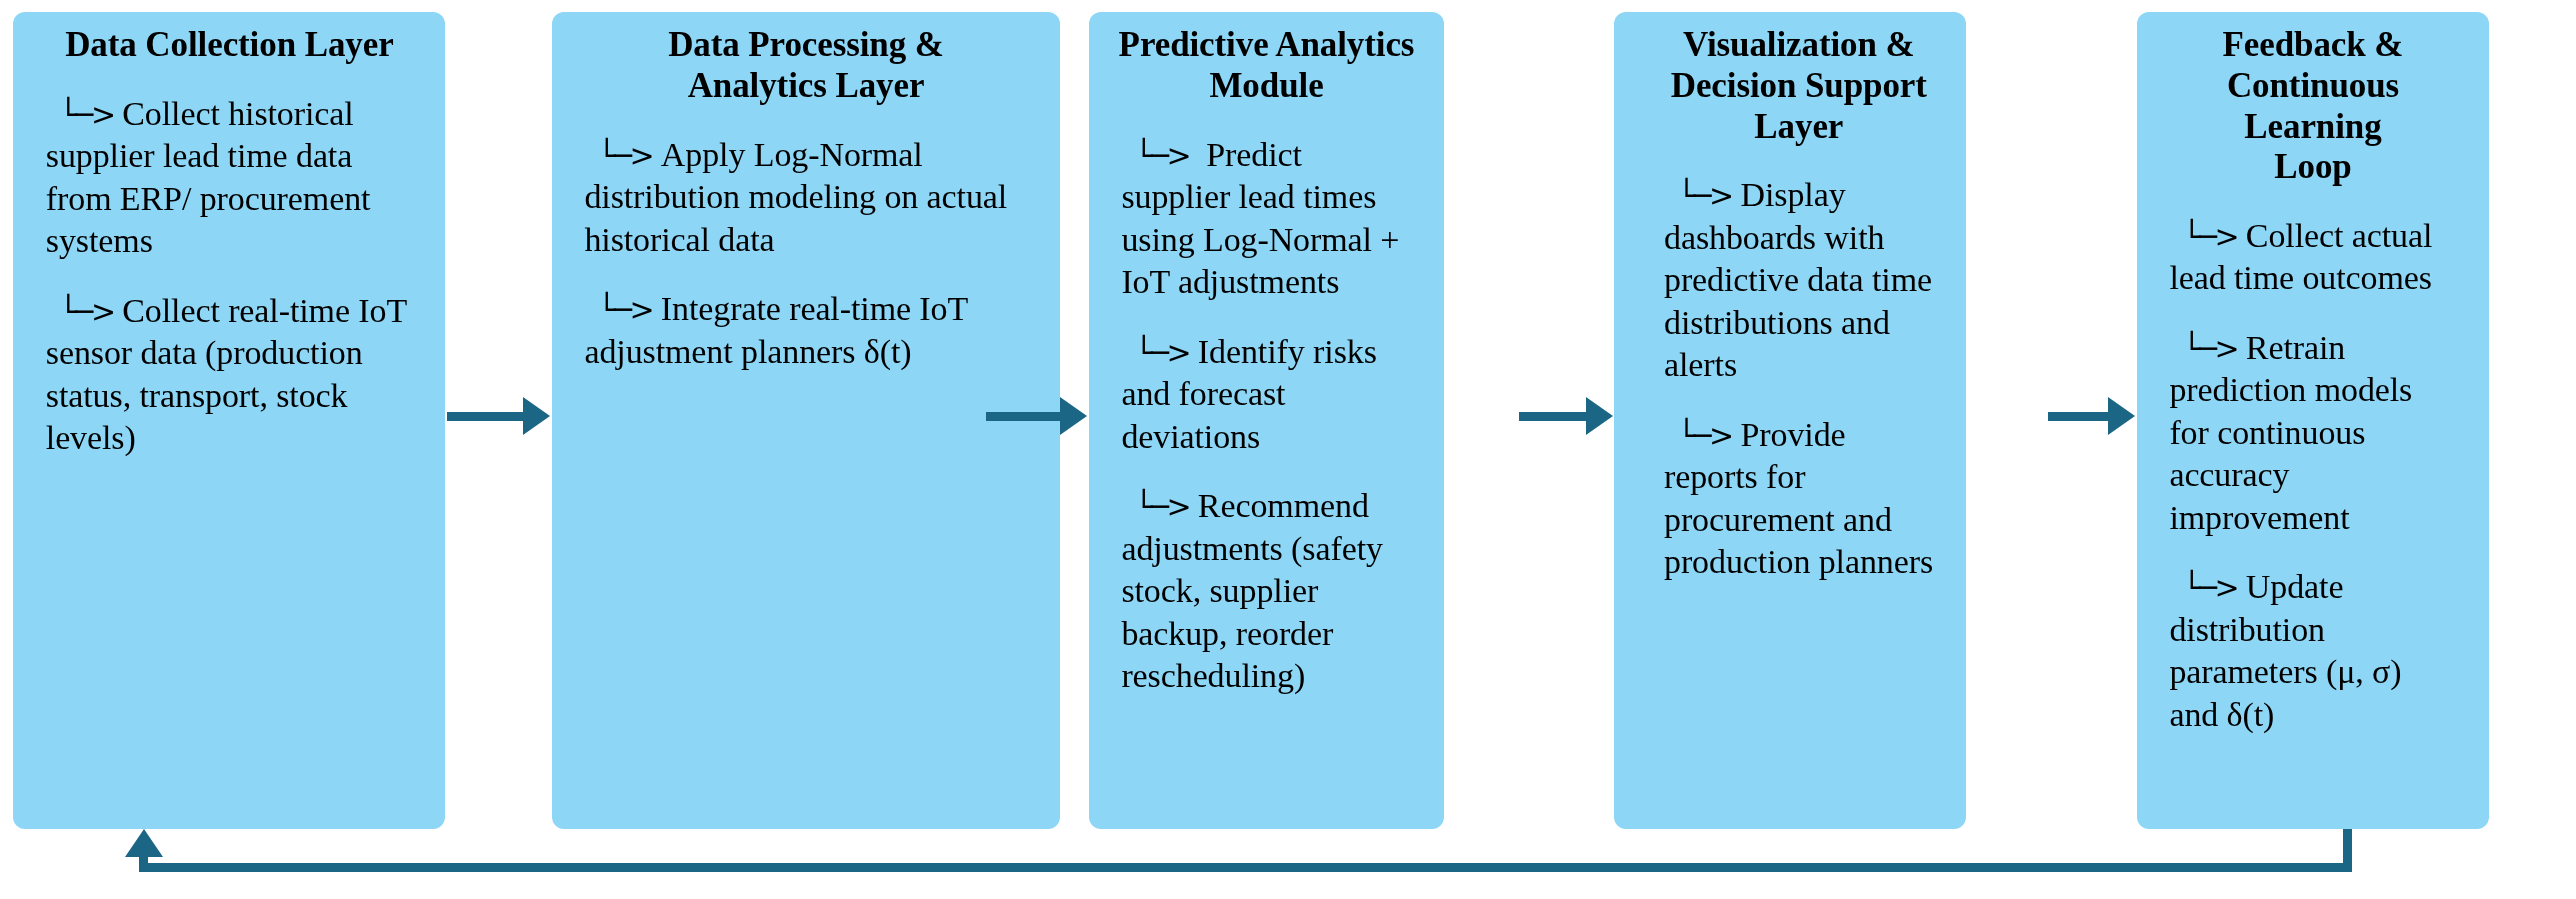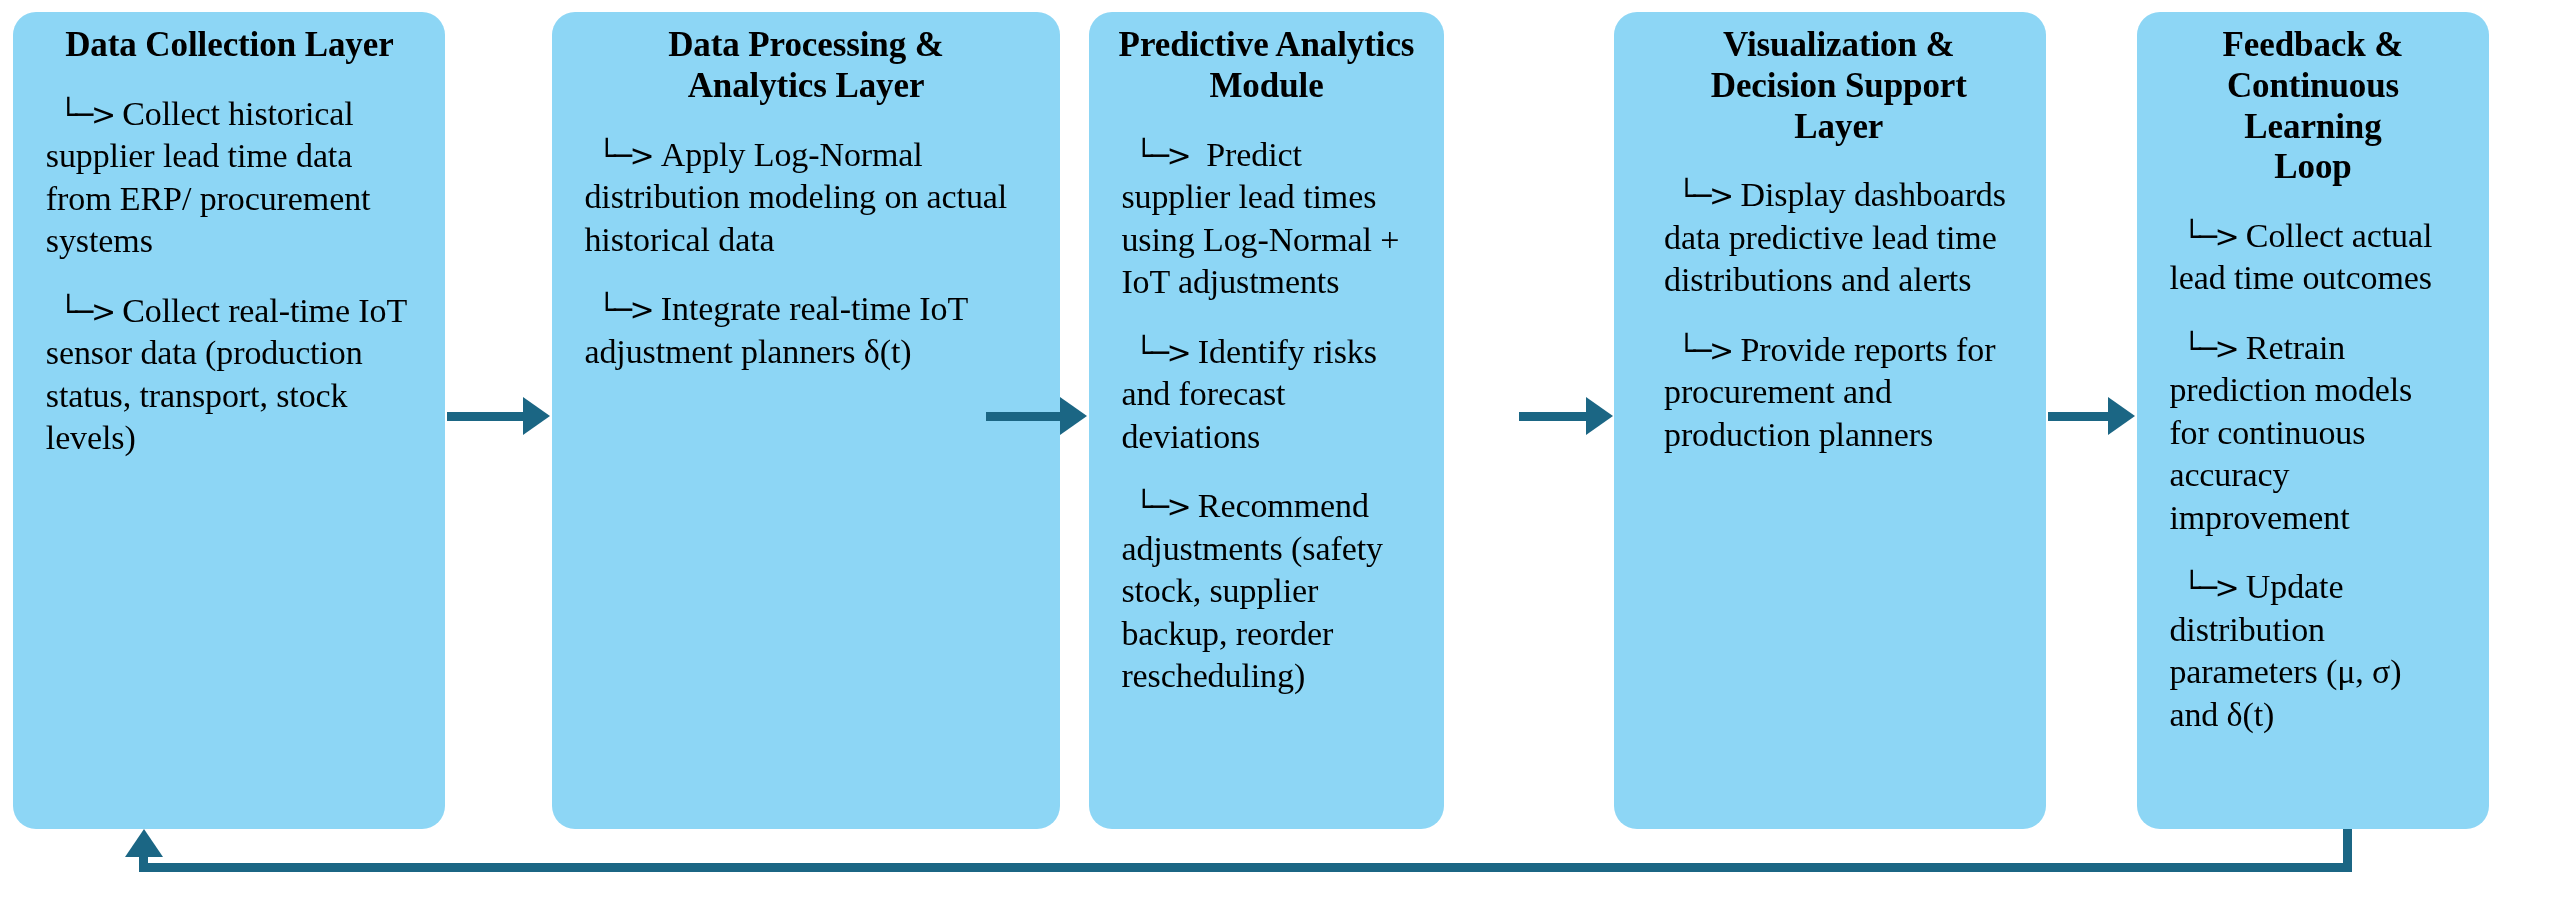--- a/index.html
+++ b/index.html
@@ -15,21 +15,21 @@
     width: 2576px;
     height: 899px;
     background: #ffffff;
     overflow: hidden;
   }
   .flow-box {
     position: absolute;
     top: 12px;
     height: 817px;
     background: #8DD6F5;
-    border-radius: 23px;
+    border-radius: 12px;
     box-sizing: border-box;
     padding: 13.4px 19.4px 7.5px 19.4px;
     color: #000000;
   }
   .box-title {
     font-weight: bold;
     font-size: 35px;
     line-height: 1.16;
     text-align: center;
     letter-spacing: -0.1px;
@@ -108,26 +108,26 @@
   <div class="flow-box" style="left:1089px; width:355px;">
     <div class="box-title">Predictive Analytics
 Module</div>
     <ul class="step-list">
       <li class="step-item"><span class="hook">└─&gt;</span>&nbsp;<span> Predict supplier lead times using Log-Normal + IoT adjustments</span></li>
       <li class="step-item"><span class="hook">└─&gt;</span>&nbsp;<span>Identify risks and forecast deviations</span></li>
       <li class="step-item"><span class="hook">└─&gt;</span>&nbsp;<span>Recommend adjustments (safety stock, supplier backup, reorder rescheduling)</span></li>
     </ul>
   </div>
 
-  <div class="flow-box" style="left:1614px; width:432px;padding-left:37px;">
+  <div class="flow-box" style="left:1614px; width:352px;padding-left:37px;">
     <div class="box-title">Visualization &amp;
 Decision Support
 Layer</div>
     <ul class="step-list">
-      <li class="step-item"><span class="hook">└─&gt;</span>&nbsp;<span>Display dashboards data predictive lead time distributions and alerts</span></li>
+      <li class="step-item"><span class="hook">└─&gt;</span>&nbsp;<span>Display dashboards with predictive data time distributions and alerts</span></li>
       <li class="step-item"><span class="hook">└─&gt;</span>&nbsp;<span>Provide reports for procurement and production planners</span></li>
     </ul>
   </div>
 
   <div class="flow-box" style="left:2137px; width:352px;">
     <div class="box-title">Feedback &amp;
 Continuous Learning
 Loop</div>
     <ul class="step-list">
       <li class="step-item"><span class="hook">└─&gt;</span>&nbsp;<span>Collect actual lead time outcomes</span></li>

